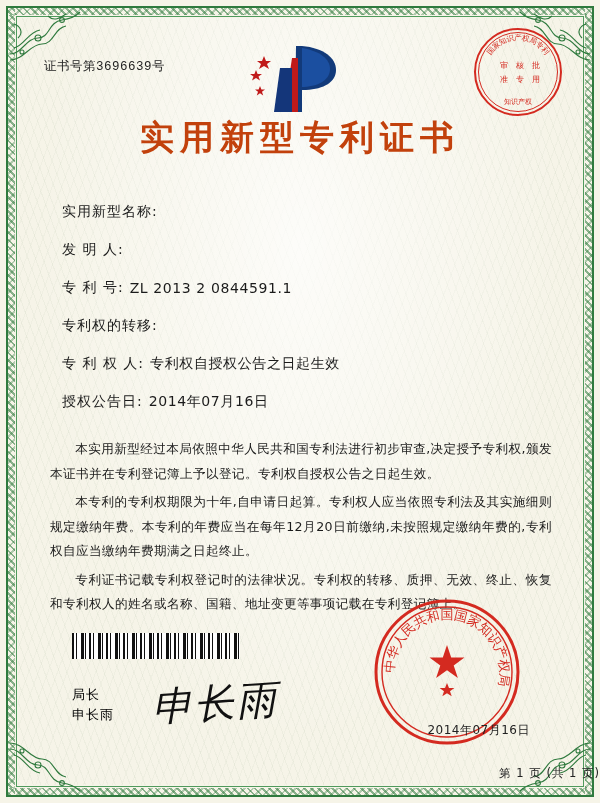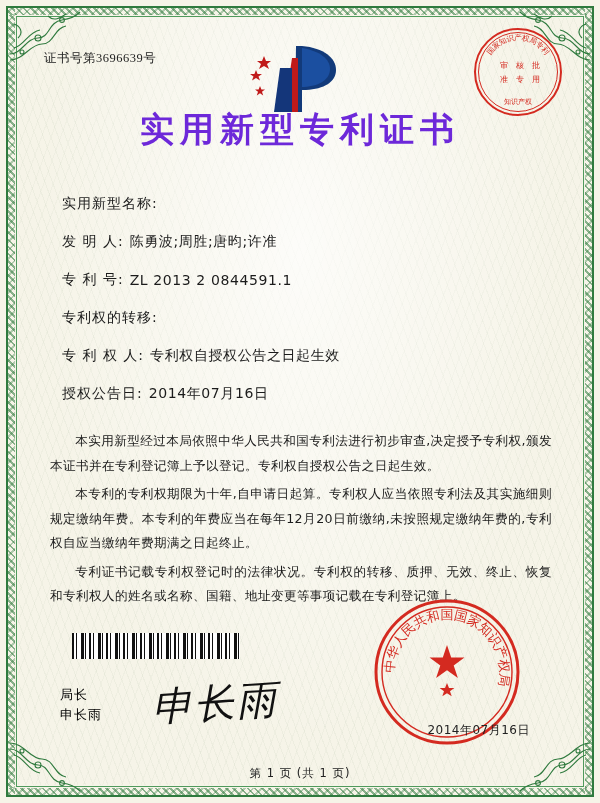--- a/index.html
+++ b/index.html
@@ -72,25 +72,25 @@
 
   .content {
     position: absolute;
     top: 0; left: 0; right: 0; bottom: 0;
     padding: 26px 44px 0 44px;
     box-sizing: border-box;
     color: #1d1d1d;
   }
 
   .cert-number {
-    font-family: Liberation Serif, serif;
+    font-family: Liberation Mono, monospace;
     font-size: 12.5px;
     letter-spacing: .5px;
     color: #222;
-    margin-top: 24px;
+    margin-top: 32px;
   }
 
   
   .emblem {
     position: absolute;
     top: 42px;
     left: 50%;
     transform: translateX(-50%);
     width: 120px;
     height: 74px;
@@ -105,21 +105,21 @@
     height: 92px;
   }
 
   .main-title {
     margin-top: 40px;
     text-align: center;
     font-size: 34px;
     font-weight: bold;
     letter-spacing: 6px;
     font-family: Liberation Serif, serif;
-    color: #6d28d9;
+    color: #c2410c;
   }
 
   .fields {
     margin-top: 42px;
     padding-left: 18px;
   }
   .field-row {
     display: flex;
     align-items: center;
     font-size: 14px;
@@ -159,21 +159,21 @@
     height: 26px;
     background: repeating-linear-gradient(
       90deg,
       #111 0 2px, #fff 2px 4px, #111 4px 5px, #fff 5px 9px,
       #111 9px 12px, #fff 12px 13px, #111 13px 14px, #fff 14px 17px);
   }
 
   
   .sign-block {
     position: absolute;
-    left: 60px;
+    left: 72px;
     bottom: 78px;
     font-size: 13px;
     line-height: 1.55;
     letter-spacing: 1px;
     margin-top: 28px;
   }
   .signature {
     position: absolute;
     left: 152px;
     bottom: 72px;
@@ -200,21 +200,21 @@
     font-size: 12px;
     color: #222;
     letter-spacing: .5px;
   }
 
   .footer {
     position: absolute;
     bottom: 22px;
     left: 0;
     right: 0;
-    text-align: center;
+    text-align: right;
     font-size: 11.5px;
     color: #222;
     letter-spacing: 1px;
     margin-top: 36px;
   }
 </style>
 </head>
 <body>
 
 <div class="page">
@@ -314,21 +314,20 @@
     </svg>
 
     <div class="main-title">实用新型专利证书</div>
 
     <div class="fields">
       <div class="field-row">
         <span class="field-label">实用新型名称:</span>
       </div>
       <div class="field-row">
         <span class="field-label">发  明  人:</span>
-        <span class="field-value">陈勇波;周胜;唐昀;许准</span>
       </div>
       <div class="field-row">
         <span class="field-label">专  利  号:</span>
         <span class="field-value">ZL 2013 2 0844591.1</span>
       </div>
       <div class="field-row">
         <span class="field-label">专利权的转移:</span>
       </div>
       <div class="field-row">
         <span class="field-label">专 利 权 人:</span>

